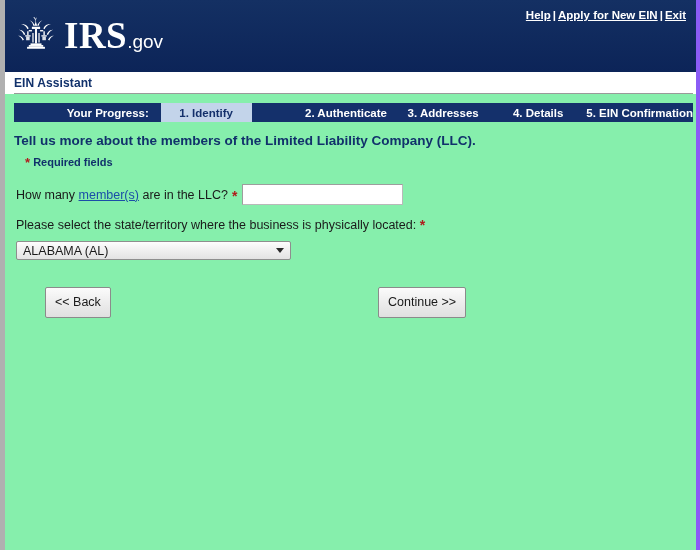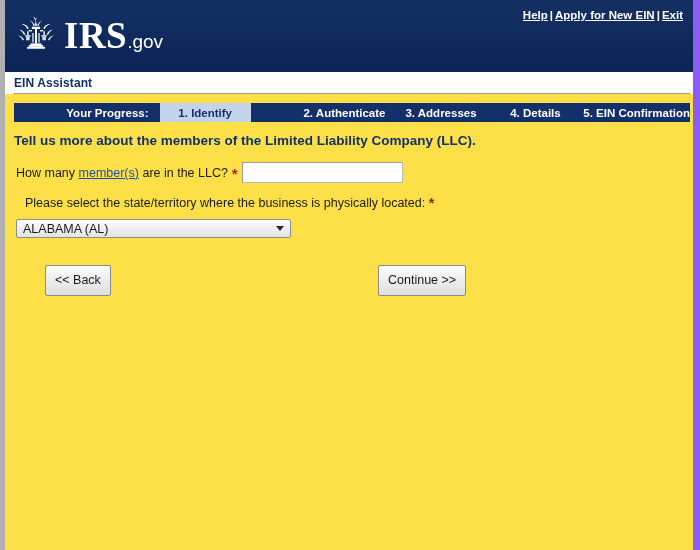--- a/index.html
+++ b/index.html
@@ -14,23 +14,23 @@
     overflow: hidden;
     font-family: "Liberation Sans", sans-serif;
     font-size: 12px;
     color: #000000;
   }
   .page {
     position: relative;
     width: 700px;
     height: 550px;
     box-sizing: border-box;
-    background: #fde047;
+    background: #86efac;
     border-left: 5px solid #b0b0b0;
-    border-right: 7px solid #8b5cf6;
+    border-right: 4px solid #8b5cf6;
   }
 
   
   .header {
     position: relative;
     height: 72px;
     background: #0d2c60;
     background: linear-gradient(180deg, #143063 0%, #0c2458 100%);
   }
   .brand {
@@ -200,21 +200,21 @@
     border-left-color: #9d9d9d;
     background: #ffffff;
     font-family: "Liberation Sans", sans-serif;
     font-size: 12px;
     padding: 1px 2px;
     box-sizing: content-box;
     outline: none;
   }
 
   .question2 {
-    padding: 13px 0 0 20px;
+    padding: 13px 0 0 11px;
     font-size: 12.5px;
     color: #1a1a1a;
     white-space: nowrap;
   }
 
   .state-select-wrap {
     padding: 9px 0 0 11px;
   }
   .state-select {
     position: relative;
@@ -324,20 +324,24 @@
     <div class="pstep s2">2. Authenticate</div>
     <div class="pstep s3">3. Addresses</div>
     <div class="pstep s4">4. Details</div>
     <div class="pstep s5">5. EIN Confirmation</div>
   </div>
 
   <div class="content">
 
     <h1 class="heading">Tell us more about the members of the Limited Liability Company (LLC).</h1>
 
+    <div class="required-note">
+      <span class="star">*</span>
+      <span>Required fields</span>
+    </div>
 
     <div class="question-row">
       <span class="qtext"><span>How many </span><a class="inline-link" href="#">member(s)</a><span> are in the LLC?</span></span>
       <span class="req-star" style="margin-left:4px">*</span>
       <input class="members-input" type="text" autofocus="" value="" style="">
     </div>
 
     <div class="question2">
       <span>Please select the state/territory where the business is physically located:</span>
       <span class="req-star">*</span>

